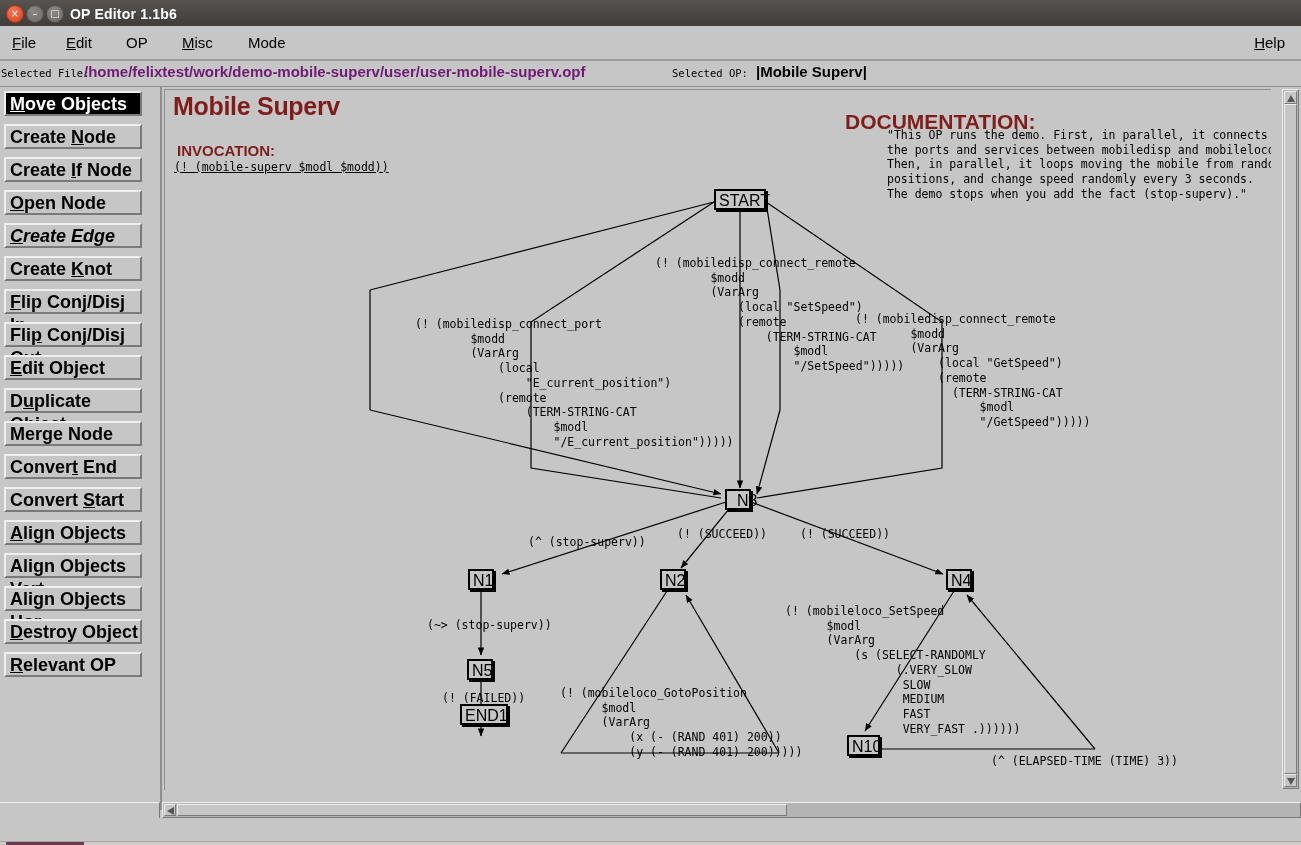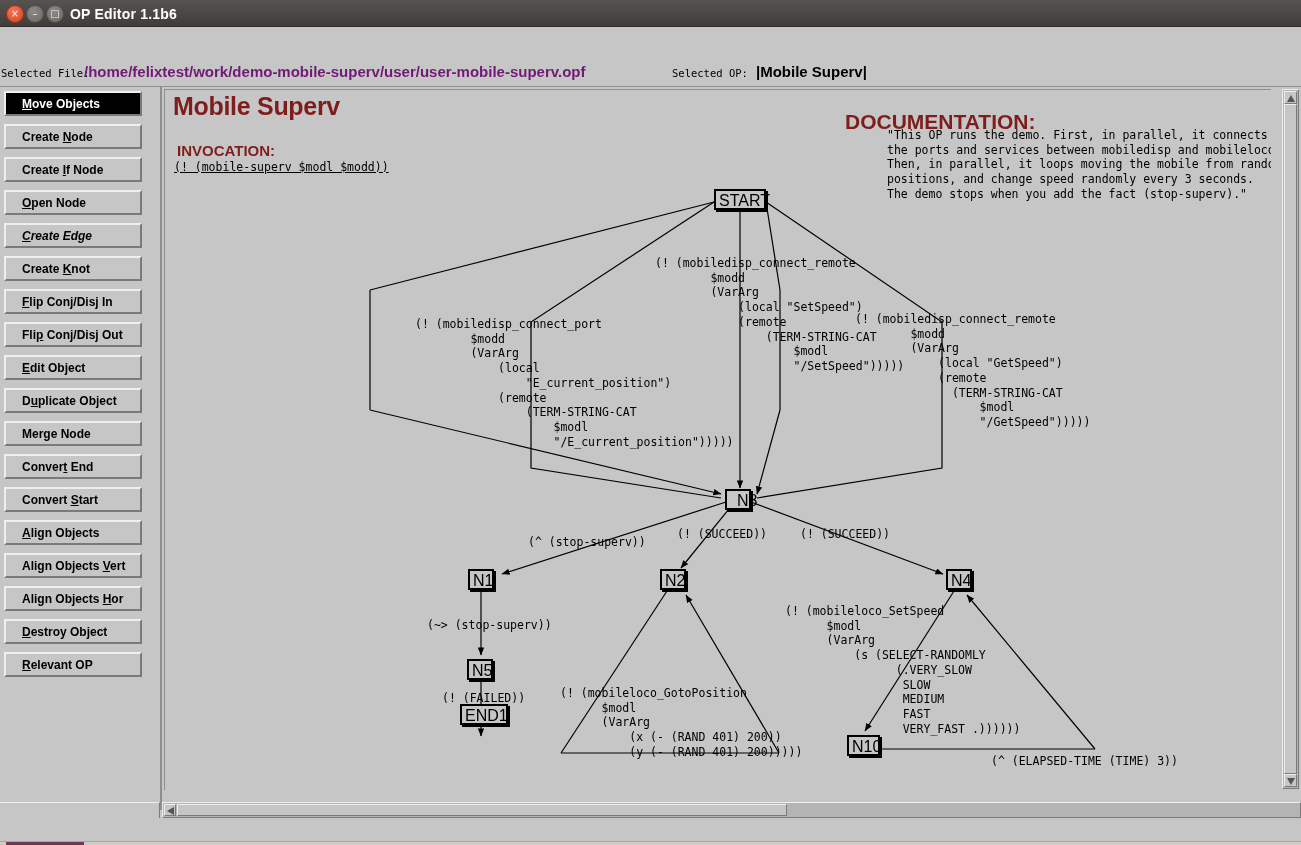--- a/index.html
+++ b/index.html
@@ -60,22 +60,22 @@
   
   #toolbox{
     position:absolute;left:0;top:0;width:160px;height:723px;background:#c6c6c6;
     border-right:2px solid #8f8f8f;
   }
   .tbtn{
     position:absolute;left:4px;width:138px;height:25px;
     background:#c6c6c6;
     border-top:2px solid #efefef;border-left:2px solid #efefef;
     border-right:2px solid #7a7a7a;border-bottom:2px solid #7a7a7a;
-    font-size:12px;font-weight:bold;color:#000;
-    line-height:23px;padding-left:16px;box-sizing:border-box;cursor:default;
+    font-size:18px;font-weight:bold;color:#000;
+    line-height:23px;padding-left:4px;box-sizing:border-box;cursor:default;
   }
   .tbtn.sel{background:#000;color:#fff;}
   .tbtn u{text-decoration:underline;}
   
   #canvaswrap{
     position:absolute;left:162px;top:0;width:1139px;height:723px;background:#c6c6c6;
   }
   #canvas{
     position:absolute;left:2px;top:2px;width:1106px;height:700px;
     background:#c6c6c6;overflow:hidden;
@@ -157,20 +157,28 @@
       </div>
     <div class="wbtn" id="b-min">
         <span class="g">–</span>
       </div>
     <div class="wbtn" id="b-max">
         <span class="g">□</span>
       </div>
     <div id="wtitle">OP Editor 1.1b6</div>
   </div>
 
+  <div id="menubar">
+    <div class="menu-item" id="mi-file"><u>F</u><span>ile</span></div>
+    <div class="menu-item" id="mi-edit"><u>E</u><span>dit</span></div>
+    <div class="menu-item" id="mi-op">OP</div>
+    <div class="menu-item" id="mi-misc"><u>M</u><span>isc</span></div>
+    <div class="menu-item" id="mi-mode">Mode</div>
+    <div class="menu-item" id="mi-help"><u>H</u><span>elp</span></div>
+  </div>
 
   <div id="filebar">
     <div class="small-label" id="lbl-selfile">Selected File:</div>
     <div id="val-selfile">/home/felixtest/work/demo-mobile-superv/user/user-mobile-superv.opf</div>
     <div class="small-label" id="lbl-selop">Selected OP:</div>
     <div id="val-selop">|Mobile Superv|</div>
   </div>
 
   <div id="workarea">
 

